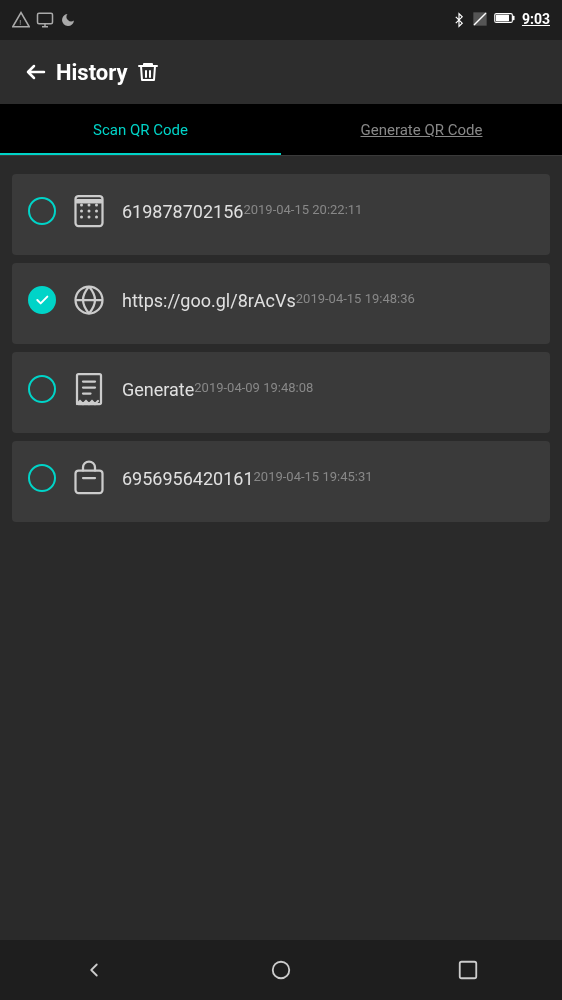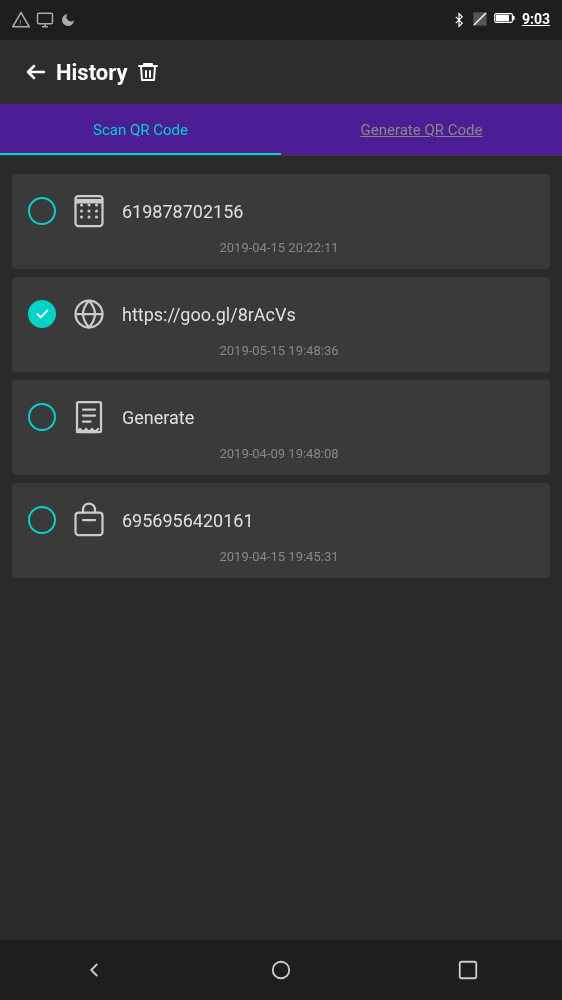--- a/index.html
+++ b/index.html
@@ -69,21 +69,21 @@
       width: 40px;
       height: 40px;
       display: flex;
       align-items: center;
       justify-content: center;
     }
 
     
     .tabs {
       height: 52px;
-      background: #4c1d95;
+      background: #000000;
       display: flex;
       align-items: stretch;
       border-bottom: 1px solid #3a3a3a;
     }
 
     .tab {
       flex: 1;
       display: flex;
       align-items: center;
       justify-content: center;
@@ -113,23 +113,23 @@
 
     
     .list {
       padding: 10px 0;
     }
 
     .list-item {
       background: #3a3a3a;
       margin: 8px 12px;
       border-radius: 4px;
-      padding: 18px 16px 14px 16px;
-      display: flex;
-      flex-direction: column;
+      padding: 18px 16px 25px 16px;
+      display: flex;
+      flex-direction: row;
       position: relative;
       cursor: pointer;
     }
 
     .list-item-row {
       display: flex;
       align-items: center;
       gap: 14px;
     }
 
@@ -296,21 +296,21 @@
         </svg>
       </div>
       <div class="item-icon">
         <svg width="36" height="36" viewBox="0 0 24 24" fill="none">
           <circle cx="12" cy="12" r="9" stroke="#ccc" stroke-width="1.5"></circle>
           <path d="M3 12h18M12 3c-2.5 3-4 5.5-4 9s1.5 6 4 9M12 3c2.5 3 4 5.5 4 9s-1.5 6-4 9" stroke="#ccc" stroke-width="1.5"></path>
         </svg>
       </div>
       <span class="item-text">https://goo.gl/8rAcVs</span>
     </div>
-    <div class="item-date">2019-05-15 19:48:36</div>
+    <div class="item-date">2019-04-15 19:48:36</div>
   </div>
 
   <div class="list-item">
     <div class="list-item-row">
       <div class="circle-select"></div>
       <div class="item-icon">
         <svg width="36" height="36" viewBox="0 0 24 24" fill="none">
           <rect x="4" y="2" width="16" height="20" rx="1" stroke="#ccc" stroke-width="1.5"></rect>
           <path d="M8 7h8M8 11h8M8 15h5" stroke="#ccc" stroke-width="1.5" stroke-linecap="round"></path>
           <path d="M4 22l2-2 2 2 2-2 2 2 2-2 2 2 2-2" stroke="#ccc" stroke-width="1.5" stroke-linecap="round"></path>

